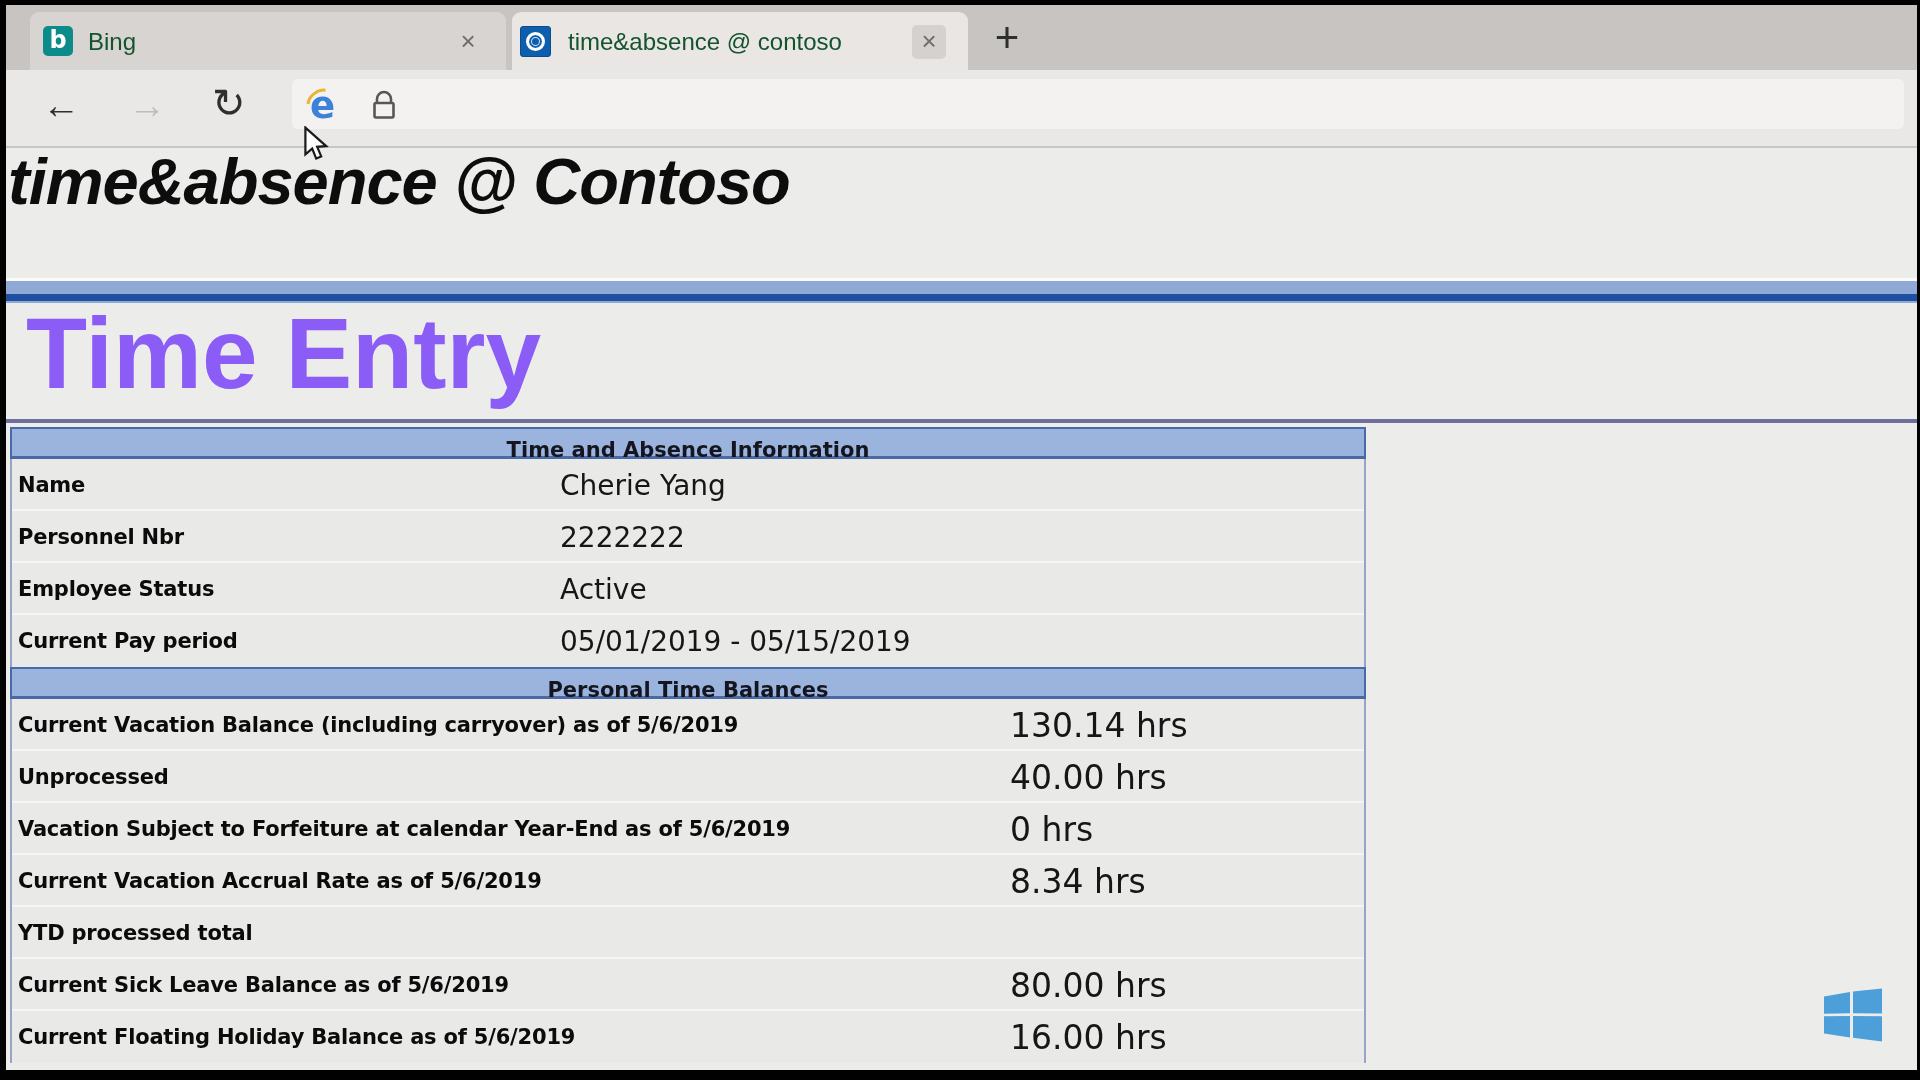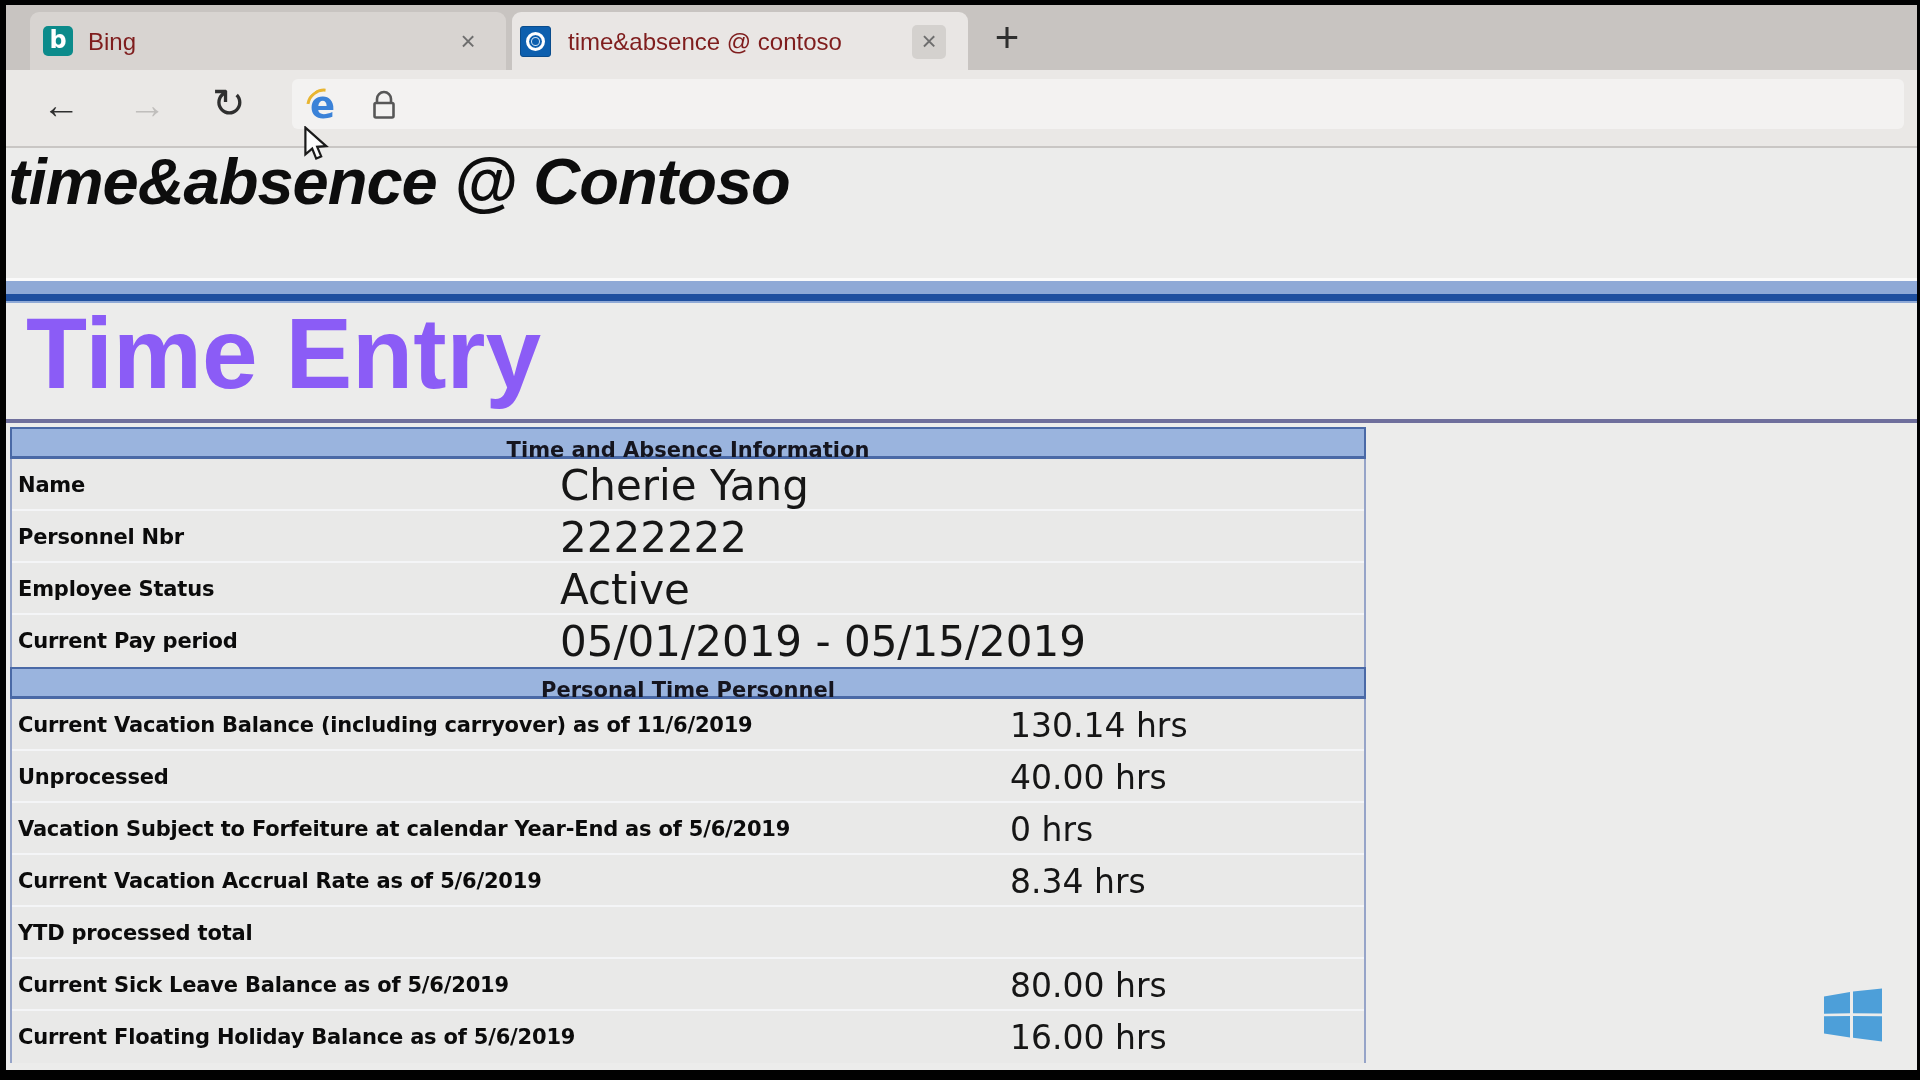--- a/index.html
+++ b/index.html
@@ -12,21 +12,21 @@
   .edge-top { left:0; top:0; width:1920px; height:5px; }
   .edge-left { left:0; top:0; width:6px; height:1080px; }
   .edge-bottom { left:0; top:1070px; width:1920px; height:10px; }
   .edge-right { left:1917px; top:0; width:3px; height:1080px; }
 
   
   .tabstrip { position:absolute; left:6px; top:5px; width:1911px; height:65px; background:#c8c4c1; }
   .tab { position:absolute; top:7px; height:58px; border-radius:9px 9px 0 0; }
   .tab-1 { left:24px; width:476px; background:#d8d4d1; }
   .tab-2 { left:506px; width:456px; background:#e9e6e4; }
-  .tab-title { position:absolute; top:16px; font-size:24px; color:#7f1d1d; white-space:nowrap; }
+  .tab-title { position:absolute; top:16px; font-size:24px; color:#14532d; white-space:nowrap; }
   .tab-1 .tab-title { left:58px; }
   .tab-2 .tab-title { left:56px; }
   .tab-close { position:absolute; top:13px; width:34px; height:34px; text-align:center; line-height:32px; font-size:26px; color:#6e6e6e; border-radius:5px; }
   .tab-1 .tab-close { left:421px; }
   .tab-2 .tab-close { left:400px; background:#d4d1ce; }
   .bing-badge { position:absolute; left:13px; top:14px; width:30px; height:30px; background:#0c8b8b; border-radius:5px; color:#fff; font-weight:bold; font-size:24px; text-align:center; line-height:29px; font-family:"DejaVu Sans", sans-serif; }
   .fav-badge { position:absolute; left:8px; top:14px; width:31px; height:31px; background:#0d5fae; border-radius:3px; border:1px solid #0a4c8c; }
   .fav-badge .ring { position:absolute; left:5px; top:5px; width:19px; height:19px; border:3px solid #ffffff; border-radius:50%; box-shadow:inset 0 0 0 2px #0d5fae, inset 0 0 0 3px #cfe2f3; }
   .newtab { position:absolute; left:979px; top:12px; width:44px; height:44px; font-size:42px; font-weight:300; color:#2f2f2f; text-align:center; line-height:42px; }
 
@@ -54,21 +54,21 @@
   .page-heading { position:absolute; left:20px; top:146px; font-size:100px; font-weight:bold; color:#8b5cf6; letter-spacing:0px; white-space:nowrap; }
   .rule2 { position:absolute; left:0; top:269px; width:1911px; height:4px; background:#6f6f9c; }
 
   .datatable { position:absolute; left:4px; top:277px; width:1356px; font-family:"DejaVu Sans", sans-serif; }
   .band { height:32px; background:#9ab4de; border:2px solid #4a69a6; border-bottom-width:3px;
           text-align:center; line-height:43px; font-weight:bold; font-size:21px; color:#15151f; }
   .rows { background:#e9e9e8; border-left:2px solid #96a4c8; border-right:2px solid #96a4c8; }
   .trow { position:relative; height:52px; border-bottom:2px solid #f4f5f7; }
   .trow:last-child { border-bottom:none;padding-left:20px; }
   .tlabel { position:absolute; left:6px; top:0; line-height:52px; font-weight:bold; font-size:21px; color:#0b0b0b; letter-spacing:-0.2px; white-space:nowrap; }
-  .tvalue { position:absolute; top:0; line-height:54px; font-size:42px; color:#161616; white-space:nowrap; }
+  .tvalue { position:absolute; top:0; line-height:54px; font-size:28px; color:#161616; white-space:nowrap; }
   .val-info { left:548px; }
   .val-bal { left:998px; font-size:33px; }
 
   .winlogo { position:absolute; left:1818px; top:838px; width:58px; height:54px; }
   .cursor { position:absolute; left:303px; top:126px; z-index:70; }
 </style>
 </head>
 <body>
 
 <div class="screen">
@@ -141,24 +141,24 @@
         <div class="trow">
           <span class="tlabel">Employee Status</span>
           <span class="tvalue val-info">Active</span>
         </div>
         <div class="trow">
           <span class="tlabel">Current Pay period</span>
           <span class="tvalue val-info">05/01/2019 - 05/15/2019</span>
         </div>
       </div>
 
-      <div class="band">Personal Time Personnel</div>
+      <div class="band">Personal Time Balances</div>
       <div class="rows">
         <div class="trow">
-          <span class="tlabel">Current Vacation Balance (including carryover) as of 11/6/2019</span>
+          <span class="tlabel">Current Vacation Balance (including carryover) as of 5/6/2019</span>
           <span class="tvalue val-bal">130.14 hrs</span>
         </div>
         <div class="trow">
           <span class="tlabel">Unprocessed</span>
           <span class="tvalue val-bal">40.00 hrs</span>
         </div>
         <div class="trow">
           <span class="tlabel">Vacation Subject to Forfeiture at calendar Year-End as of 5/6/2019</span>
           <span class="tvalue val-bal">0 hrs</span>
         </div>

